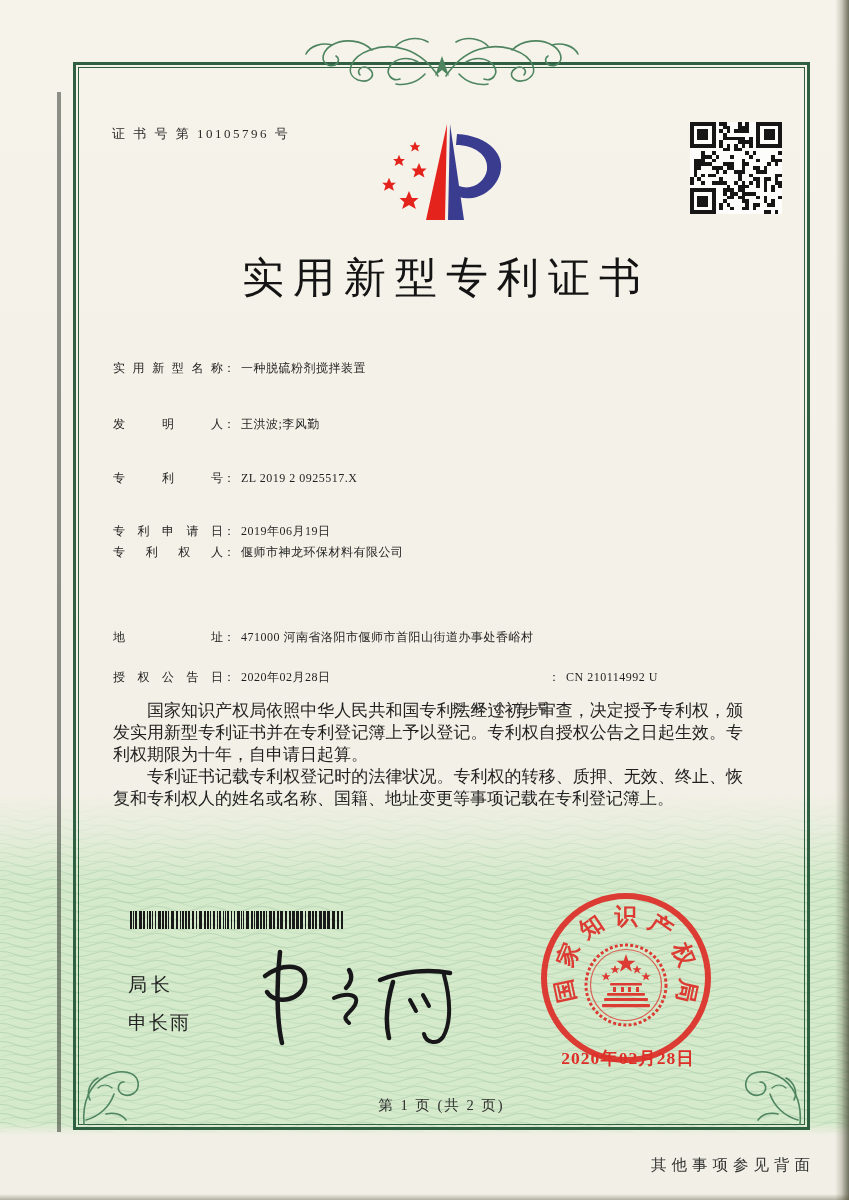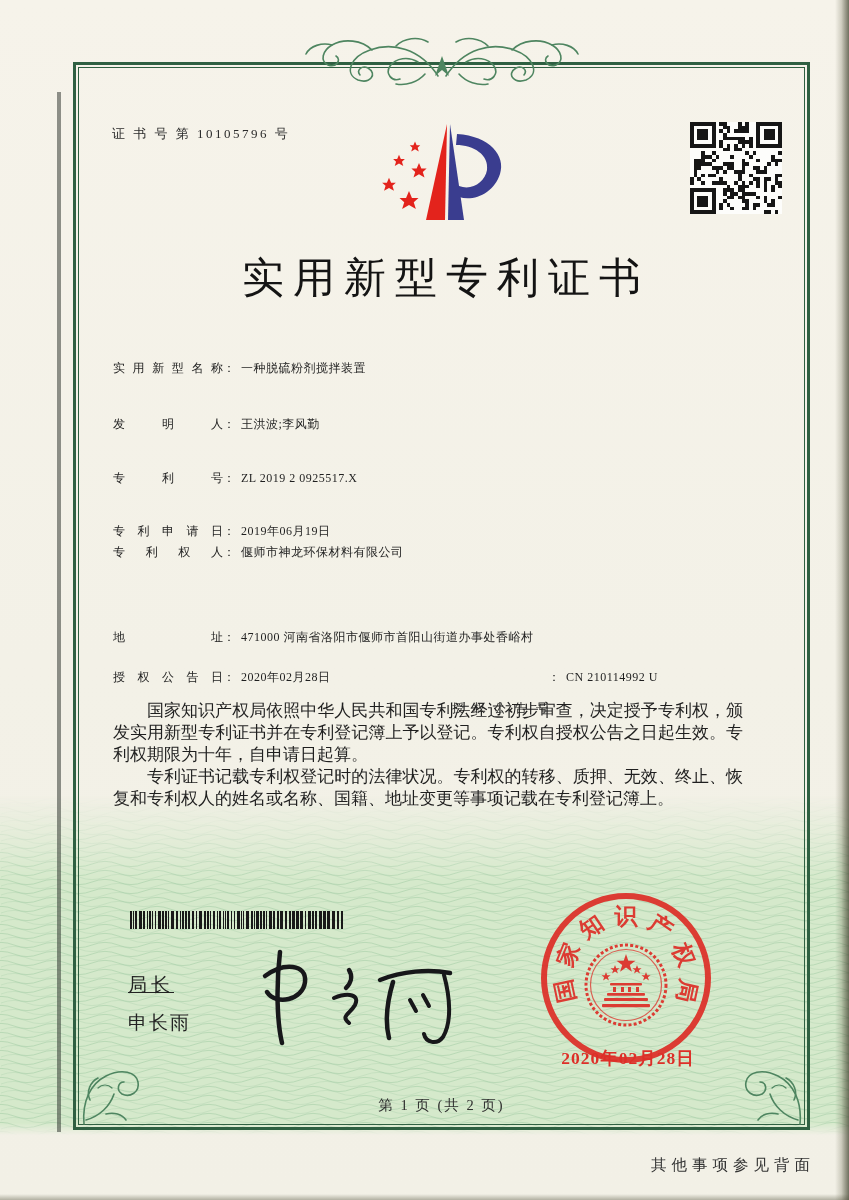--- a/index.html
+++ b/index.html
@@ -53,21 +53,21 @@
   }
   .fcolon{display:inline-block;width:18px;color:#232323;}
   .fvalue{color:#1f1f1f;letter-spacing:0.5px;}
   .pair2{position:absolute;left:339px;top:0;white-space:nowrap;}
   .pair2 .flabel{width:96px;margin-top:31px;}
   
   .paras{position:absolute;left:113px;top:700px;width:630px;font-size:17px;line-height:22px;text-align:justify;color:#1f1f1f;}
   .paras p{text-indent:2em;}
   
   .barcode{position:absolute;left:130px;top:911px;width:214px;height:18px;}
-  .director-title{position:absolute;left:128px;top:972px;font-size:19px;letter-spacing:4px;color:#222;text-decoration:underline;}
+  .director-title{position:absolute;left:128px;top:972px;font-size:19px;letter-spacing:4px;color:#222;}
   .director-name{position:absolute;left:128px;top:1010px;font-size:19px;letter-spacing:2px;color:#222;}
   .signature{position:absolute;left:252px;top:942px;width:220px;height:105px;}
   .seal{position:absolute;left:536px;top:888px;width:180px;height:180px;opacity:0.93;}
   .seal-date{position:absolute;left:528px;top:1046px;width:200px;text-align:center;
     font-size:17.5px;letter-spacing:1px;color:var(--seal-red);font-weight:600;}
   .page-footer{position:absolute;left:73px;top:1096px;width:737px;text-align:center;
     font-size:14.5px;letter-spacing:2px;color:#2e2e2e;}
   .back-note{position:absolute;left:78px;top:1155px;width:737px;text-align:right;
     font-size:15.5px;letter-spacing:5px;color:#333;}
   

